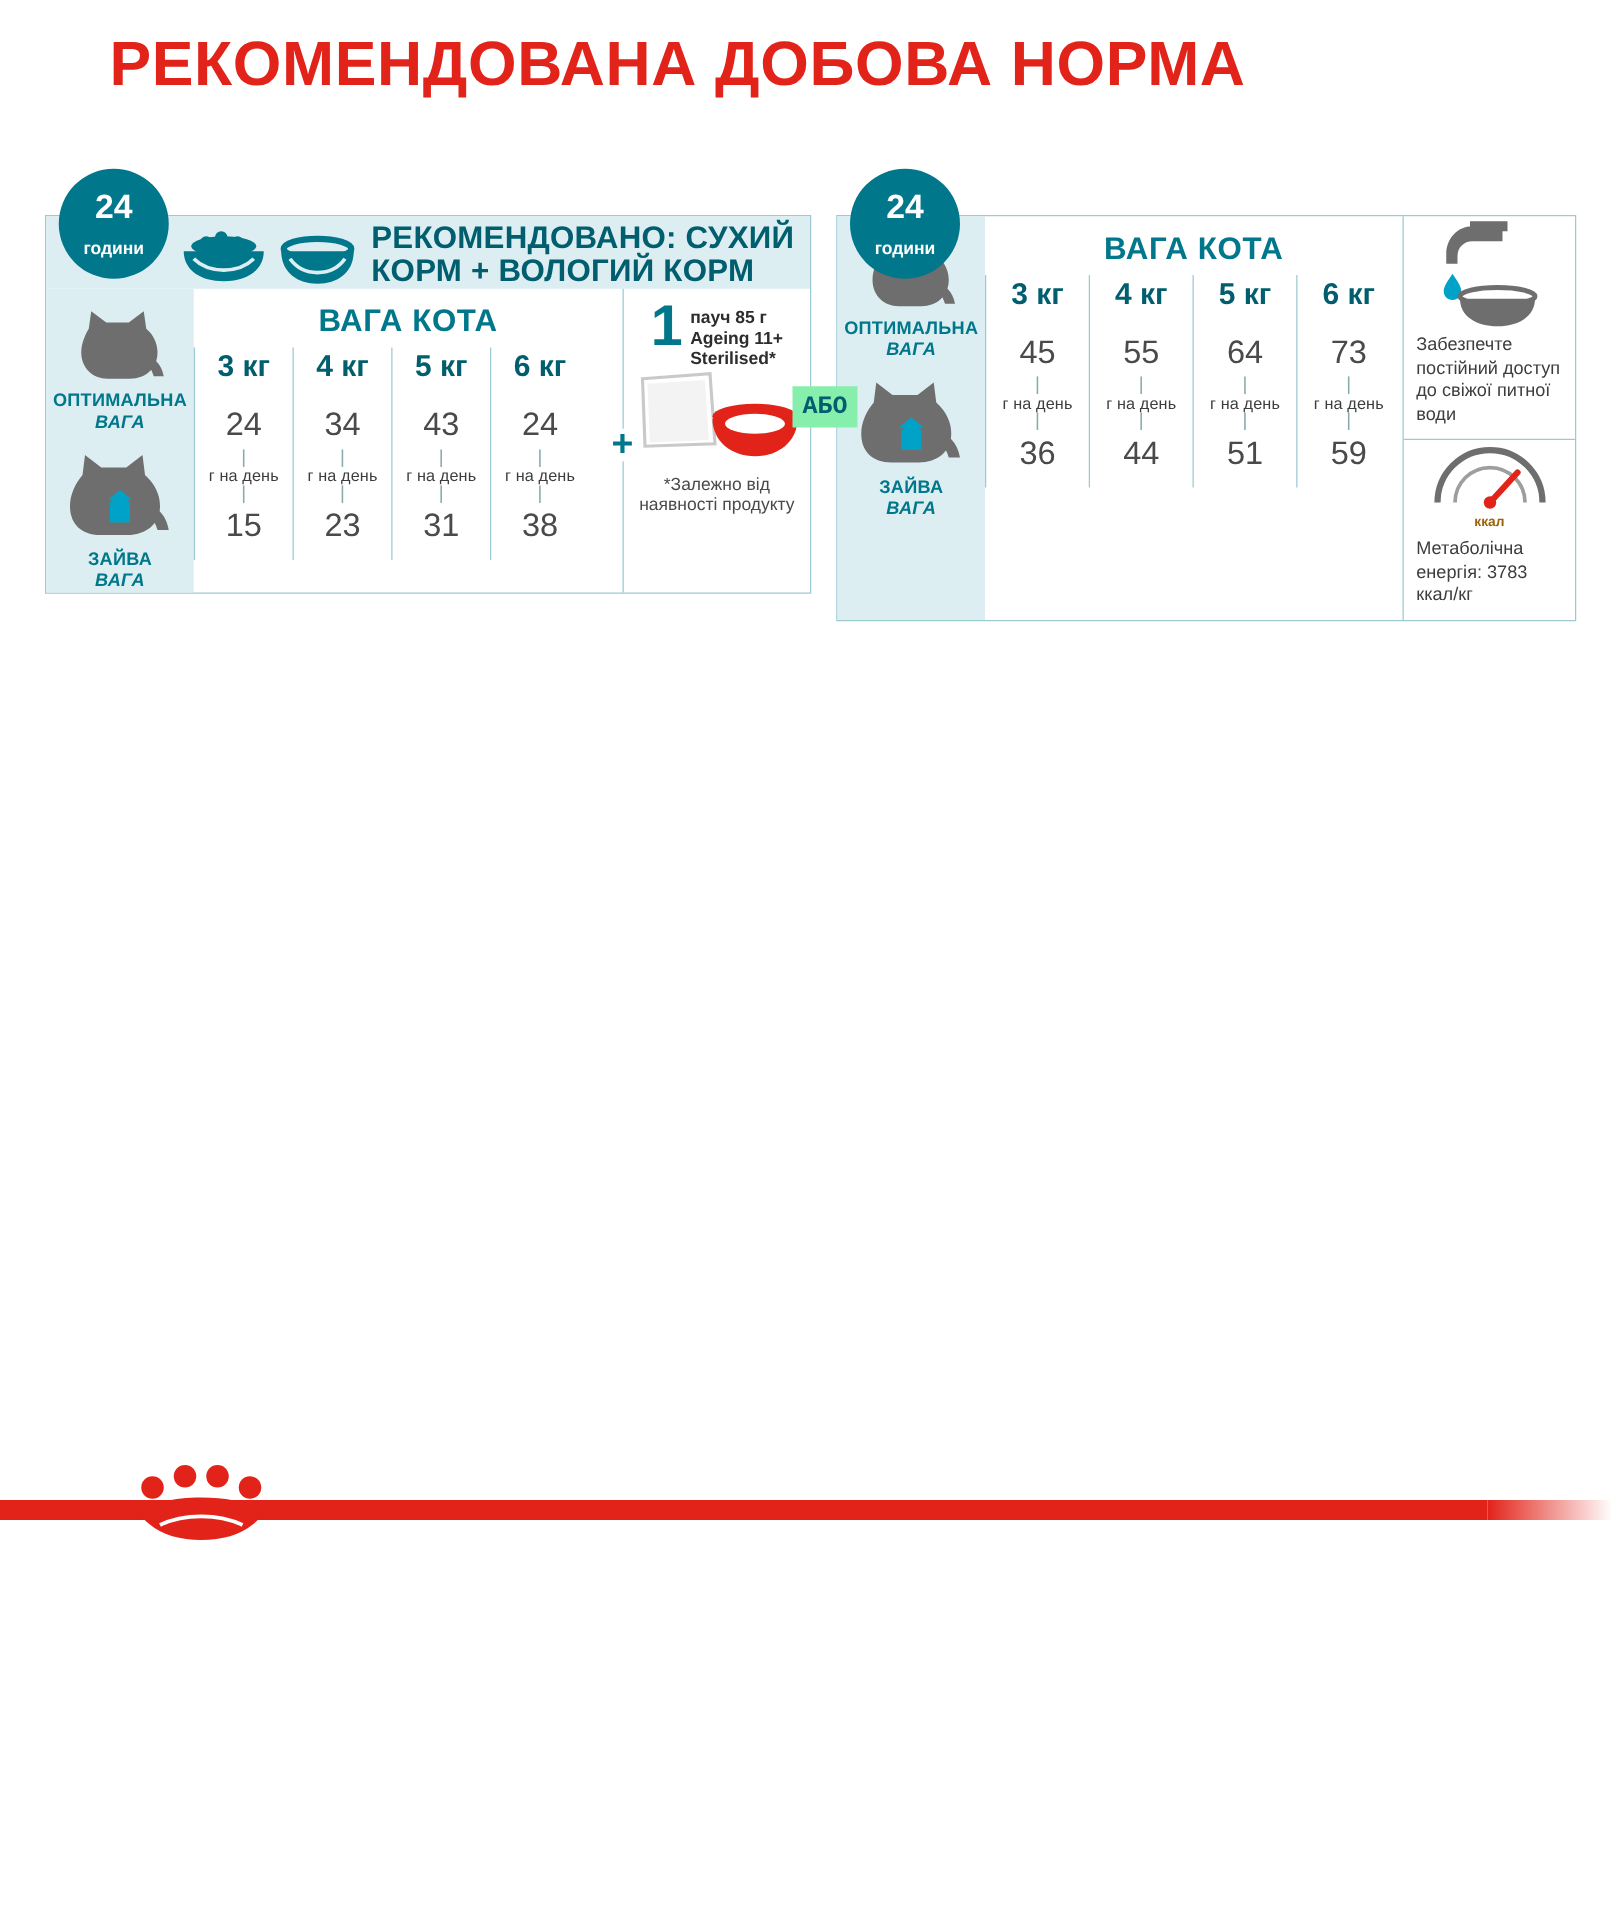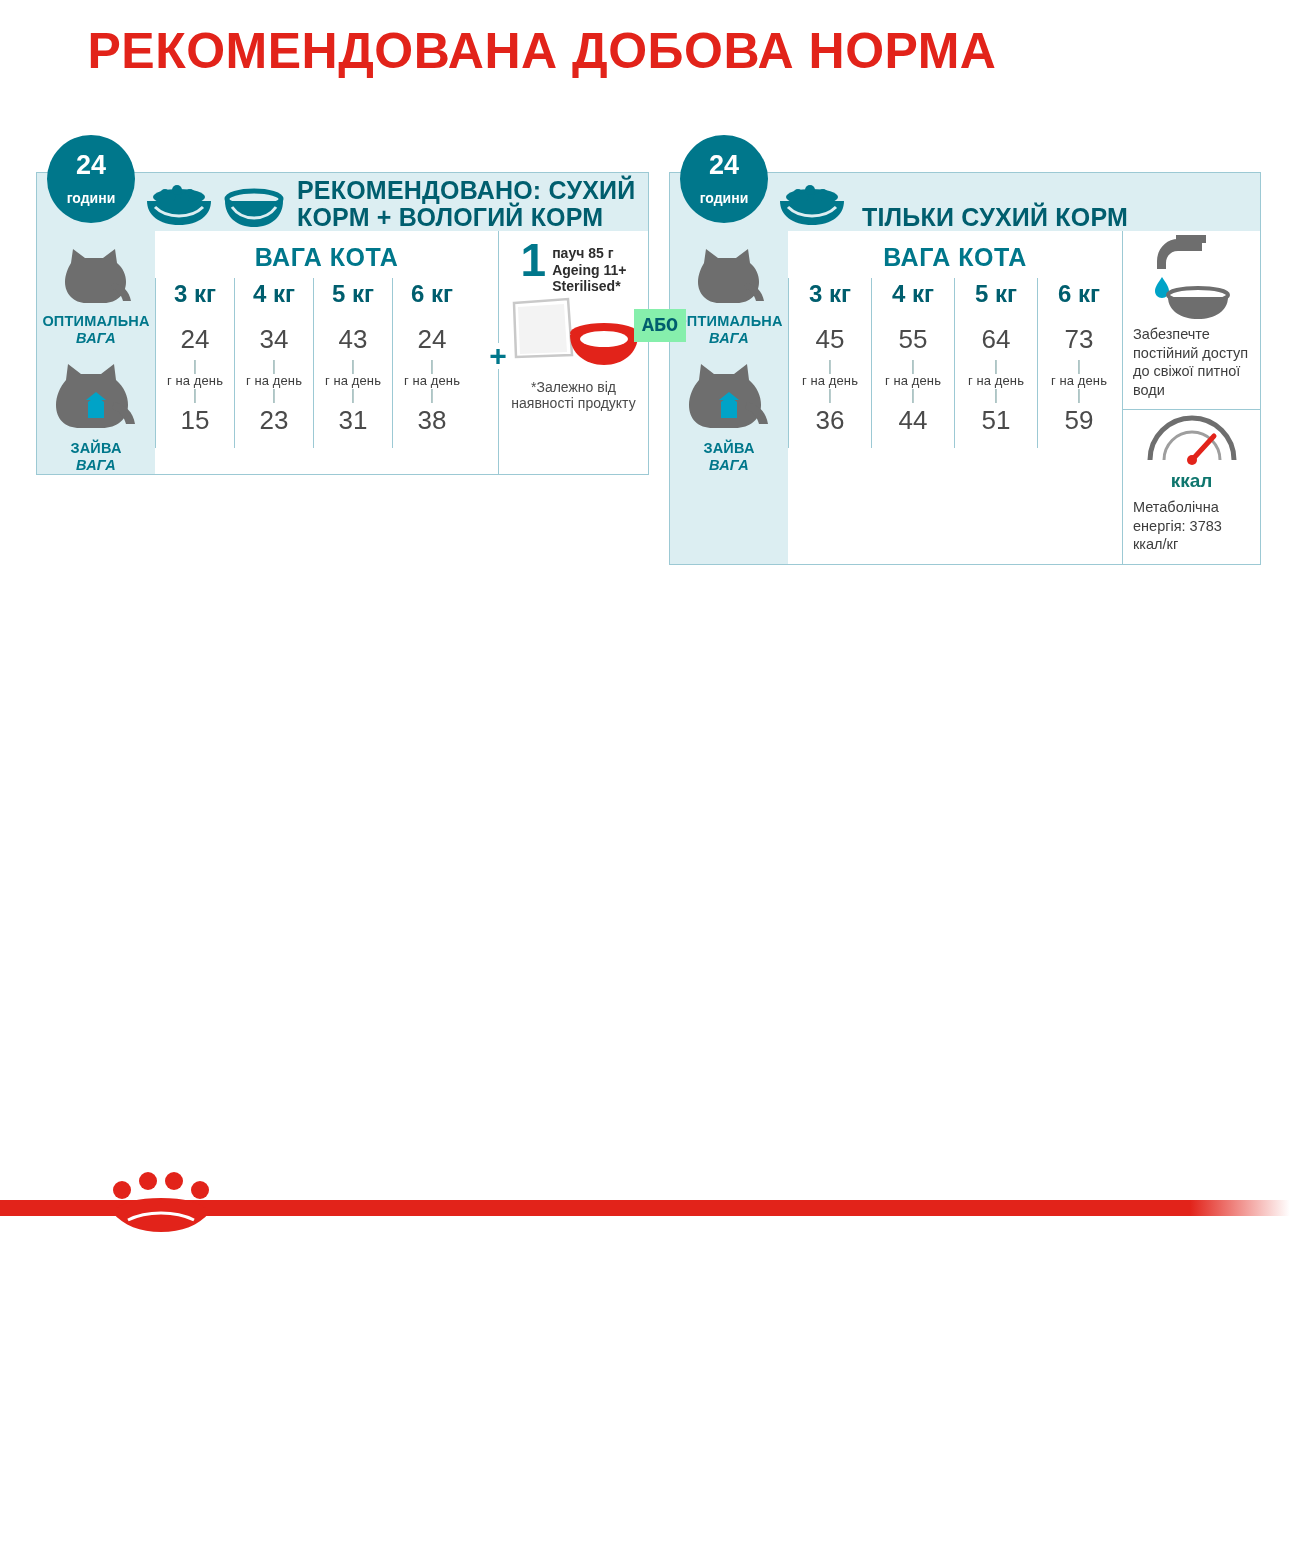--- a/index.html
+++ b/index.html
@@ -146,21 +146,21 @@
   }
 
   
   .infocol {
     width: 138px;
     border-left: 1px solid #9CC9D4;
   }
   .infobox { padding: 2px 10px 10px 10px; }
   .infobox.bordered { border-top: 1px solid #9CC9D4; }
   .infotext { color: #3d3d3d; font-size: 14.5px; line-height: 1.28; }
-  .kcal-label { color: #0f766e; font-size: 19px; font-weight: bold; text-align: center; margin-top: 2px; }
+  .kcal-label { color: #a16207; font-size: 11px; font-weight: bold; text-align: center; margin-top: 2px; }
 
   .panel-outline { border: 1px solid #9CC9D4; }
 
   
   .brandbar {
     position: absolute; left: 0; top: 1186px;
     width: 1290px; height: 44px;
   }
   .bar-line {
     position: absolute; left: 0; top: 14px;
@@ -305,35 +305,20 @@
       </div>
     </div>
 
     <div class="panel panel-outline" style="width:592px;">
 
       <div class="badge24" style="left:10px;">
         <span class="n">24</span>
         <span class="t">години</span>
       </div>
 
-      <div class="hdr">
-        <div class="bowls" style="margin-left:106px;">
-          <svg width="72" height="56" viewBox="0 0 72 56">
-            <ellipse cx="36" cy="22" rx="26" ry="8" fill="#00778B"></ellipse>
-            <circle cx="22" cy="19" r="5" fill="#00778B"></circle>
-            <circle cx="34" cy="15" r="5" fill="#00778B"></circle>
-            <circle cx="47" cy="19" r="5" fill="#00778B"></circle>
-            <circle cx="28" cy="22" r="4.5" fill="#00778B"></circle>
-            <circle cx="42" cy="23" r="4.5" fill="#00778B"></circle>
-            <path d="M4 26 h64 c0 14 -12 24 -32 24 S4 40 4 26 z" fill="#00778B"></path>
-            <path d="M12 32 c6 6 14 9 24 9 s18 -3 24 -9" fill="none" stroke="#DCEEF2" stroke-width="3"></path>
-          </svg>
-        </div>
-        <div class="hdr-title" style="margin-left:14px;">ТІЛЬКИ СУХИЙ КОРМ</div>
-      </div>
 
       <div class="body">
 
         <div class="catcol">
           <svg width="78" height="66" viewBox="0 0 78 66">
             <path d="M14 20 l2 -14 l12 9 h18 l12 -9 l2 14 c6 5 9 12 9 19 c0 12 -9 21 -22 21 H29 C17 60 8 51 8 39 c0 -7 3 -14 6 -19 z" fill="#6E6E6E"></path>
             <path d="M56 40 c10 2 16 8 18 18 h-8 c-2 -7 -6 -11 -12 -13 z" fill="#6E6E6E"></path>
           </svg>
           <div class="catlabel" style="margin-top:4px;">
             <div>ОПТИМАЛЬНА</div>

